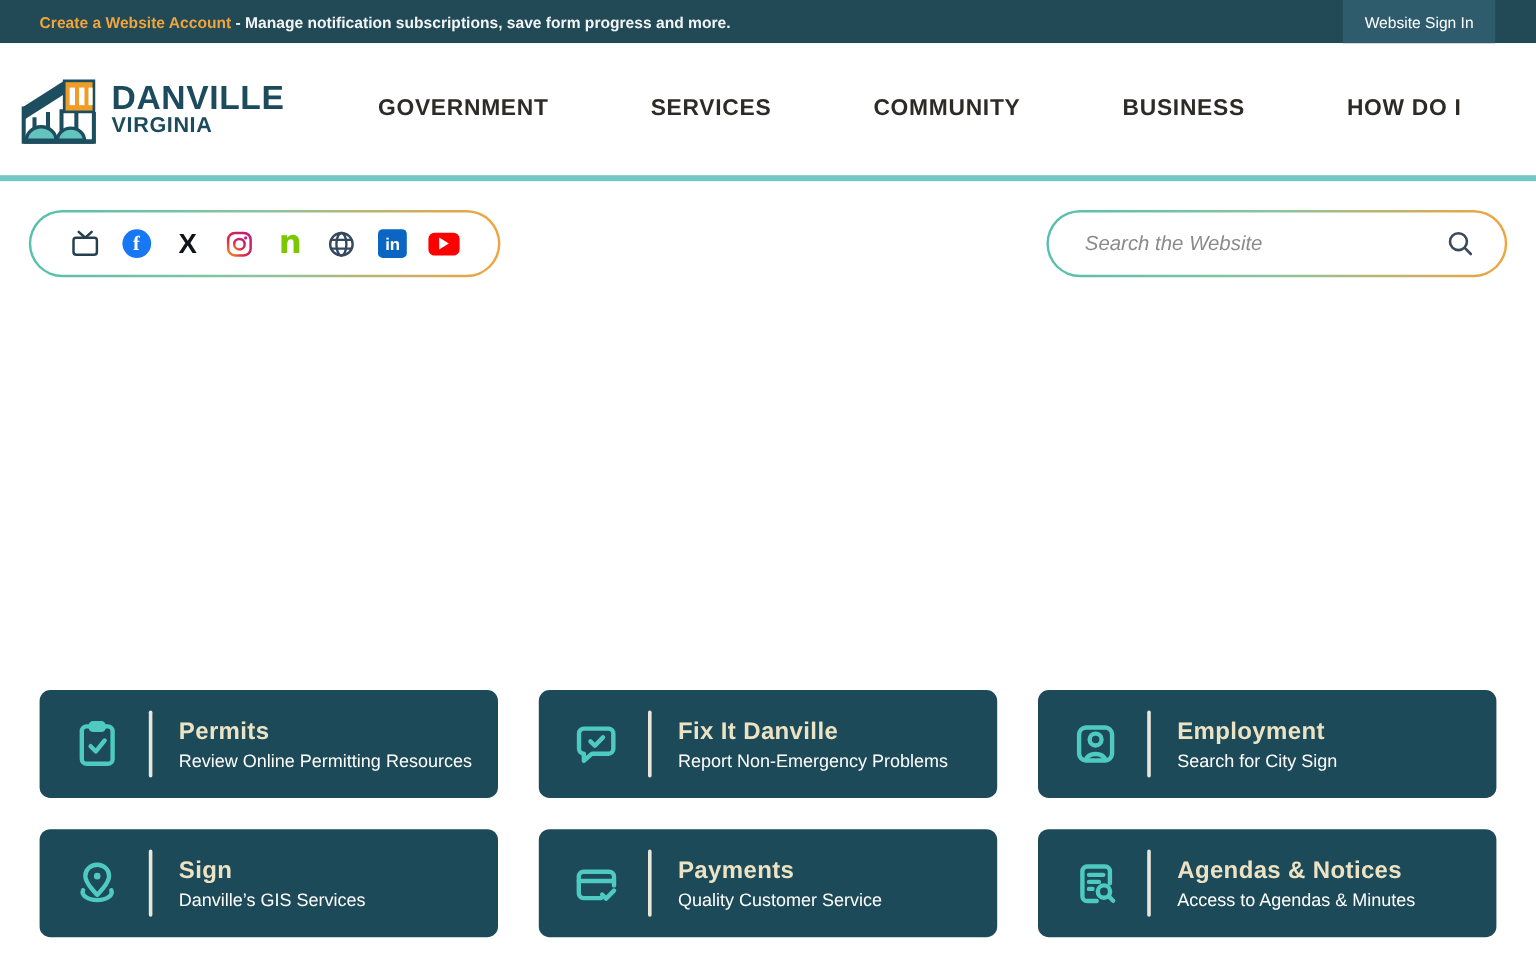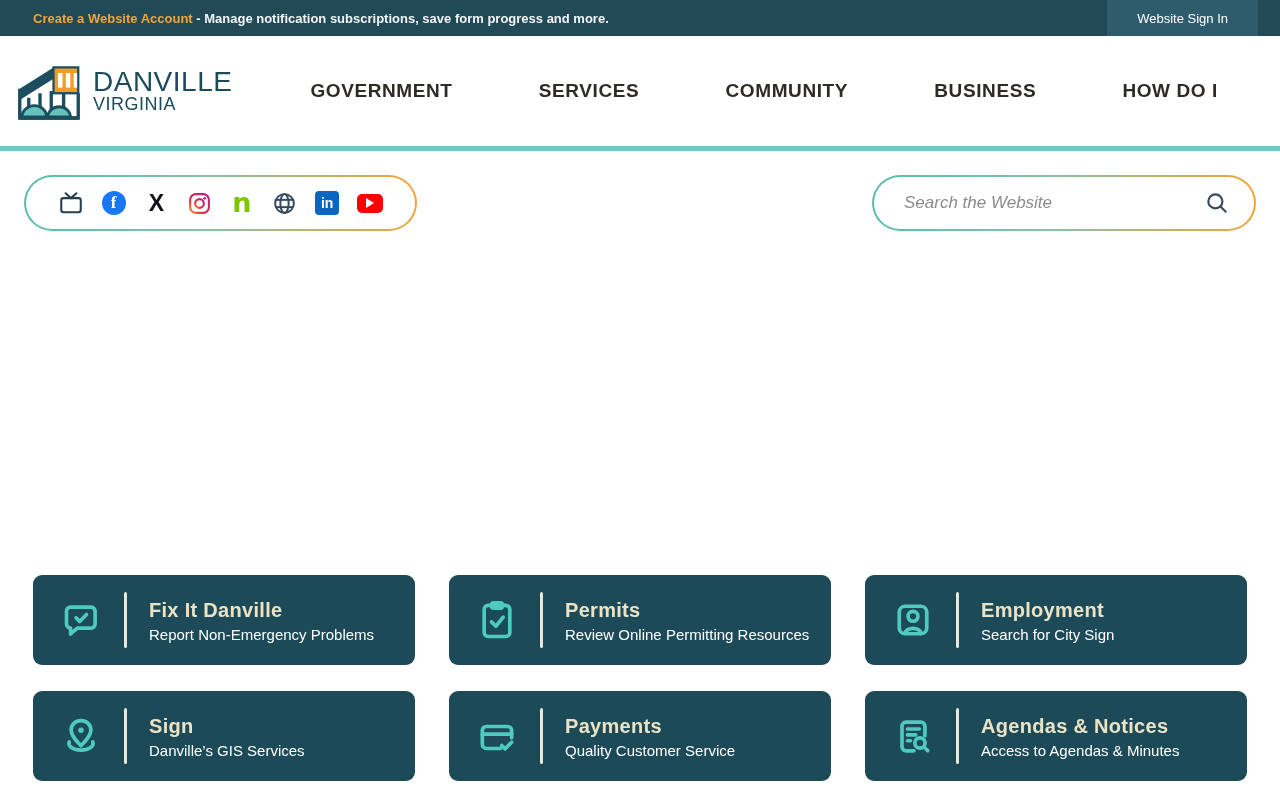--- a/index.html
+++ b/index.html
@@ -5,27 +5,27 @@
   * { margin:0; padding:0; box-sizing:border-box; }
   html,body { width:1280px; height:800px; }
   body { font-family:"Liberation Sans", sans-serif; background:#ffffff; overflow:hidden; }
   .page { position:relative; width:1280px; height:800px; background:#fff; }
 
   
   .topbar { height:36px; background:#214a56; display:flex; align-items:center; justify-content:space-between; }
   .topbar-left { padding-left:33px; font-size:13px; color:#f4f7f7; }
   .topbar-link { color:#f0a43c; font-weight:bold; text-decoration:none; cursor:pointer; }
   .topbar-text { color:#f2f5f5; font-weight:bold; }
-  .signin-btn { height:36px; margin-right:22px; padding:0 30px; background:#2e5c6c; border:none; color:#ffffff; font-size:13px; font-family:"Liberation Sans",sans-serif; cursor:pointer; }
+  .signin-btn { height:36px; margin-right:34px; padding:0 18px; background:#2e5c6c; border:none; color:#ffffff; font-size:13px; font-family:"Liberation Sans",sans-serif; cursor:pointer; }
 
   
   .header { height:110px; background:#fff; display:flex; align-items:center; }
   .logo { display:flex; align-items:center; margin-left:13px; cursor:pointer; }
   .logo svg { width:72px; height:72px; }
-  .logo-text { margin-left:8px; color:#1b4b5c; font-weight:normal; line-height:0.95; letter-spacing:0.5px; }
+  .logo-text { margin-left:8px; color:#1b4b5c; font-weight:bold; line-height:0.95; letter-spacing:0.5px; }
   .logo-line1 { font-size:28px; }
   .logo-line2 { font-size:18px; }
   .nav { flex:1; display:flex; justify-content:space-between; margin-left:78px; margin-right:62px; }
   .nav-item { font-size:19px; font-weight:bold; letter-spacing:0.6px; color:#2e2b27; cursor:pointer; font-stretch:condensed; }
   .header-rule { height:5px; background:#74c7c4; }
 
   
   .pills-row { display:flex; justify-content:space-between; align-items:center; margin:24px 24px 0 24px; }
   .gradient-pill { border-radius:28px; padding:2px; background:linear-gradient(90deg,#57bfae,#8cc4a0,#f0a43c); }
   .pill-inner { background:#fff; border-radius:26px; height:52px; display:flex; align-items:center; }
@@ -166,43 +166,43 @@
     </div>
   </div>
 
   <div class="hero-spacer"></div>
 
   <div class="quick-grid">
 
     <div class="card">
       <span class="card-icon">
         <svg width="44" height="44" viewBox="0 0 24 24" fill="none" stroke="#4ecac1" stroke-width="2" stroke-linecap="round" stroke-linejoin="round">
-          <path d="M6.5 5 h11 a2.2 2.2 0 0 1 2.2 2.2 v7 a2.2 2.2 0 0 1 -2.2 2.2 h-7.5 l-3.7 3.2 v-3.2 h0 a2.2 2.2 0 0 1 -2.2 -2.2 v-7 a2.2 2.2 0 0 1 2.4 -2.2 Z"></path>
-          <polyline points="9.3,10.8 11.3,12.8 15,9"></polyline>
-        </svg>
-      </span>
-      <span class="card-divider"></span>
-      <span>
-        <div class="card-title">Fix It Danville</div>
-        <div class="card-sub">Report Non-Emergency Problems</div>
-      </span>
-    </div>
-
-    <div class="card">
-      <span class="card-icon">
-        <svg width="44" height="44" viewBox="0 0 24 24" fill="none" stroke="#4ecac1" stroke-width="2" stroke-linecap="round" stroke-linejoin="round">
           <rect x="5" y="4" width="14" height="17" rx="2.2"></rect>
           <rect x="9" y="2.6" width="6" height="3" rx="1.2"></rect>
           <polyline points="9,13 11.4,15.4 15.4,10.4"></polyline>
         </svg>
       </span>
       <span class="card-divider"></span>
       <span>
         <div class="card-title">Permits</div>
         <div class="card-sub">Review Online Permitting Resources</div>
+      </span>
+    </div>
+
+    <div class="card">
+      <span class="card-icon">
+        <svg width="44" height="44" viewBox="0 0 24 24" fill="none" stroke="#4ecac1" stroke-width="2" stroke-linecap="round" stroke-linejoin="round">
+          <path d="M6.5 5 h11 a2.2 2.2 0 0 1 2.2 2.2 v7 a2.2 2.2 0 0 1 -2.2 2.2 h-7.5 l-3.7 3.2 v-3.2 h0 a2.2 2.2 0 0 1 -2.2 -2.2 v-7 a2.2 2.2 0 0 1 2.4 -2.2 Z"></path>
+          <polyline points="9.3,10.8 11.3,12.8 15,9"></polyline>
+        </svg>
+      </span>
+      <span class="card-divider"></span>
+      <span>
+        <div class="card-title">Fix It Danville</div>
+        <div class="card-sub">Report Non-Emergency Problems</div>
       </span>
     </div>
 
     <div class="card">
       <span class="card-icon">
         <svg width="44" height="44" viewBox="0 0 24 24" fill="none" stroke="#4ecac1" stroke-width="2" stroke-linecap="round" stroke-linejoin="round">
           <rect x="4.5" y="4.5" width="15" height="15" rx="3.2"></rect>
           <circle cx="12" cy="10" r="2.7"></circle>
           <path d="M7.4 19.3 a4.9 4.2 0 0 1 9.2 0"></path>
         </svg>

